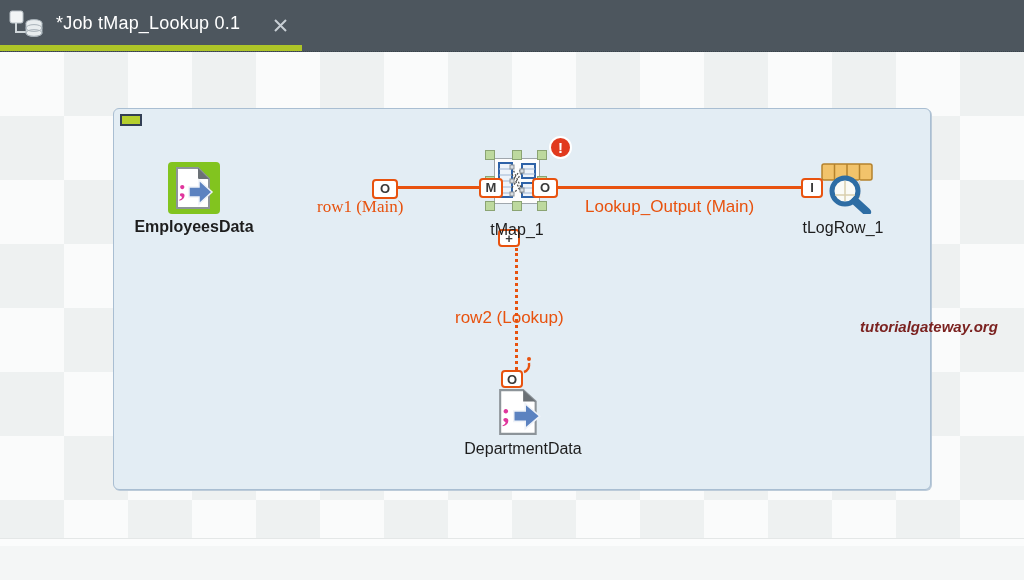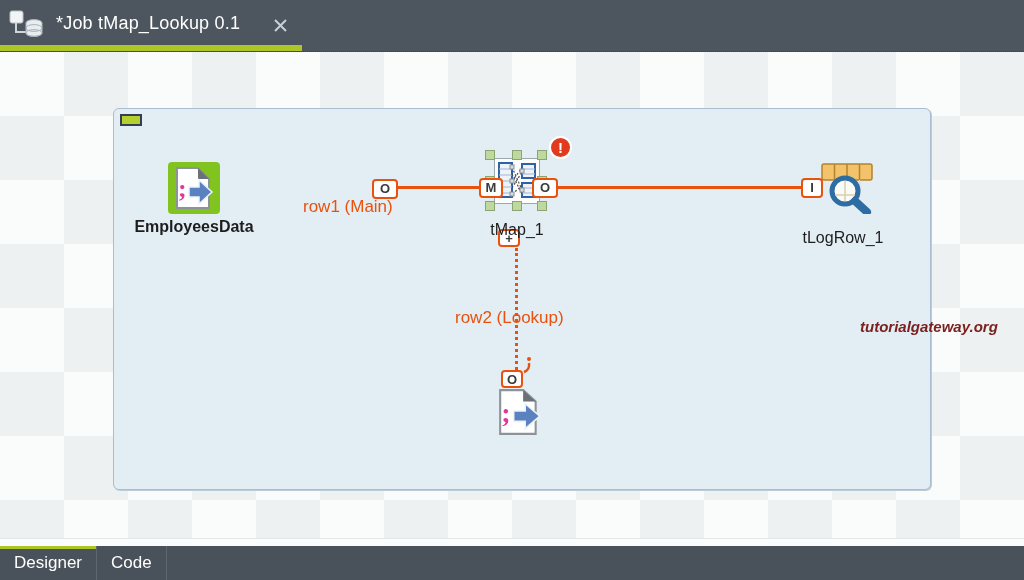--- a/index.html
+++ b/index.html
@@ -107,21 +107,21 @@
         <path d="M3 2 h21 l11 11 v29 h-32 z" fill="#ffffff" stroke="#8d9499" stroke-width="2"></path>
         <path d="M24 2 l11 11 h-11 z" fill="#6b7176"></path>
         <text x="4" y="31" font-size="26" font-weight="bold" fill="#e0369d" font-family="'Liberation Serif',serif">;</text>
         <path d="M15 21 h10 v-7 l13 12 -13 12 v-7 h-10 z" fill="#5b82c0" stroke="#eef2f8" stroke-width="1.5"></path>
       </svg>
     </div>
     <div class="connector" style="left:372px; top:127px; width:26px; height:20px;">O</div>
     <div class="comp-label" style="left:120px; top:166px; width:148px;font-weight:bold;">EmployeesData</div>
 
     <div class="conn-line" style="left:397px; top:134px; width:86px;"></div>
-    <div class="conn-label" style="left:303px; top:145px;">row1 (Main)</div>
+    <div class="conn-label" style="left:317px; top:145px;font-family:Liberation Serif, serif;">row1 (Main)</div>
 
     <div style="position:absolute; left:487px; top:100px; width:60px; height:58px;">
       <div class="icon-box" style="left:7px; top:6px;">
         <svg width="46" height="46" viewBox="0 0 46 46">
           <rect x="0.5" y="0.5" width="45" height="45" fill="#fdfdfd" stroke="#a0a7ad"></rect>
           <rect x="5" y="5" width="13" height="34" fill="#eef3fa" stroke="#2e62a8" stroke-width="2"></rect>
           <path d="M5 11h13 M5 17h13 M5 23h13 M5 29h13 M5 35h13" stroke="#9fb6d4" stroke-width="1"></path>
           <rect x="28" y="6" width="13" height="14" fill="#eef3fa" stroke="#2e62a8" stroke-width="2"></rect>
           <path d="M28 11h13 M28 16h13" stroke="#9fb6d4" stroke-width="1"></path>
           <rect x="28" y="25" width="13" height="14" fill="#eef3fa" stroke="#2e62a8" stroke-width="2"></rect>
@@ -145,55 +145,53 @@
       <div class="handle" style="left:25px; top:49px;"></div>
       <div class="handle" style="left:50px; top:49px;"></div>
     </div>
     <div class="connector" style="left:479px; top:126px; width:24px; height:20px; z-index:8;">M</div>
     <div class="connector" style="left:532px; top:126px; width:26px; height:20px; z-index:8;">O</div>
     <div class="connector" style="left:498px; top:177px; width:22px; height:18px;">+</div>
     <div class="error-badge">!</div>
     <div class="comp-label" style="left:487px; top:169px; width:60px;">tMap_1</div>
 
     <div class="conn-line" style="left:557px; top:134px; width:245px;"></div>
+    <div class="conn-label" style="left:585px; top:145px;">Lookup_Output (Main)</div>
 
     <div class="connector" style="left:801px; top:126px; width:22px; height:20px;">I</div>
     <div class="icon-box" style="left:820px; top:110px;">
       <svg width="54" height="52" viewBox="0 0 54 52">
         <rect x="2" y="2" width="50" height="16" rx="2" fill="#f2c36b" stroke="#b5822c" stroke-width="1.5"></rect>
         <path d="M14.5 2 v16 M27 2 v16 M39.5 2 v16" stroke="#b5822c" stroke-width="1.5"></path>
         <path d="M14.5 18 v18 M27 18 v18 M39.5 18 v18" stroke="#ded7c6" stroke-width="1.5"></path>
         <circle cx="25" cy="29" r="13" fill="#fcfcf6" fill-opacity="0.92" stroke="#2e6da4" stroke-width="5"></circle>
         <path d="M25 19 v20 M15 33 h20" stroke="#d9cfae" stroke-width="1.5"></path>
         <path d="M35 39 L47 50" stroke="#2e6da4" stroke-width="8" stroke-linecap="round"></path>
       </svg>
     </div>
-    <div class="comp-label" style="left:795px; top:167px; width:96px;margin-top:10px;">tLogRow_1</div>
+    <div class="comp-label" style="left:795px; top:167px; width:96px;">tLogRow_1</div>
 
     <div class="conn-line-v" style="left:515px; top:196px; height:122px;"></div>
     <div class="conn-label" style="left:455px; top:256px;">row2 (Lookup)</div>
 
     <div class="connector" style="left:501px; top:318px; width:22px; height:18px;">O</div>
     <span class="squiggle">
       <svg width="14" height="18" viewBox="0 0 14 18">
         <circle cx="9" cy="3" r="2" fill="#e8520e"></circle>
         <path d="M9 7 q1 7 -5 9" fill="none" stroke="#e8520e" stroke-width="2.4"></path>
       </svg>
     </span>
     <div class="icon-box" style="left:494px; top:336px;">
       <svg width="52" height="48" viewBox="0 0 44 46">
         <path d="M3 2 h22 l12 11 v31 h-34 z" fill="#ffffff" stroke="#8d9499" stroke-width="2"></path>
         <path d="M25 2 l12 11 h-12 z" fill="#6b7176"></path>
         <text x="4" y="33" font-size="27" font-weight="bold" fill="#e0369d" font-family="'Liberation Serif',serif">;</text>
         <path d="M16 22 h11 v-7 l14 12 -14 12 v-7 h-11 z" fill="#5b82c0" stroke="#eef2f8" stroke-width="1.5"></path>
       </svg>
     </div>
+    <div class="comp-label" style="left:443px; top:388px; width:160px;">DepartmentData</div>
 
     <div class="watermark">tutorialgateway.org</div>
   </div>
 
   <div class="bottom-strip"></div>
-  <div class="tabbar">
-    <div class="btab active">Designer</div>
-    <div class="btab">Code</div>
-  </div>
 
 </div>
 
 </body></html>

